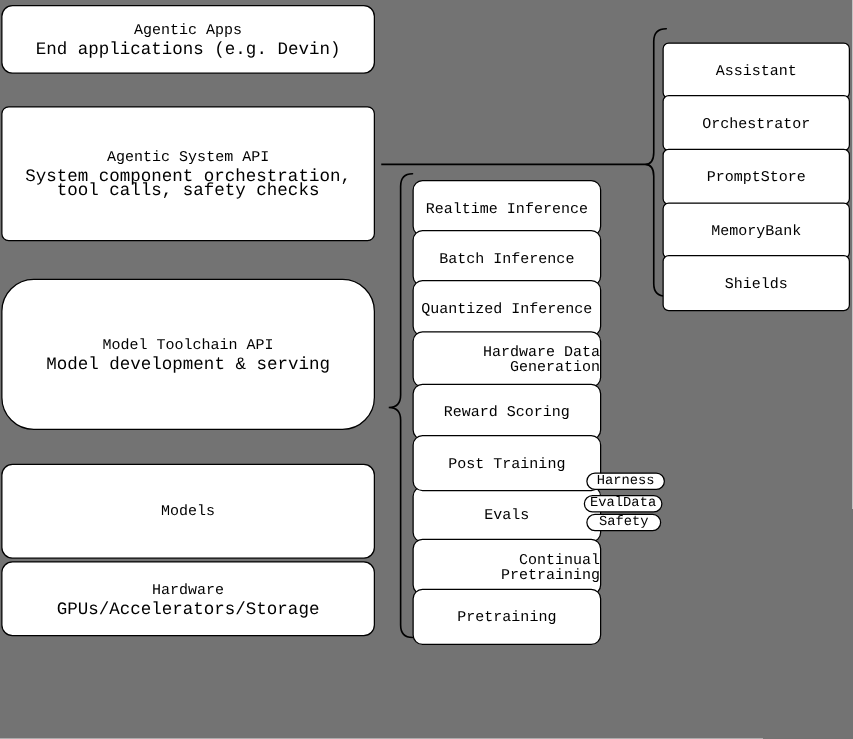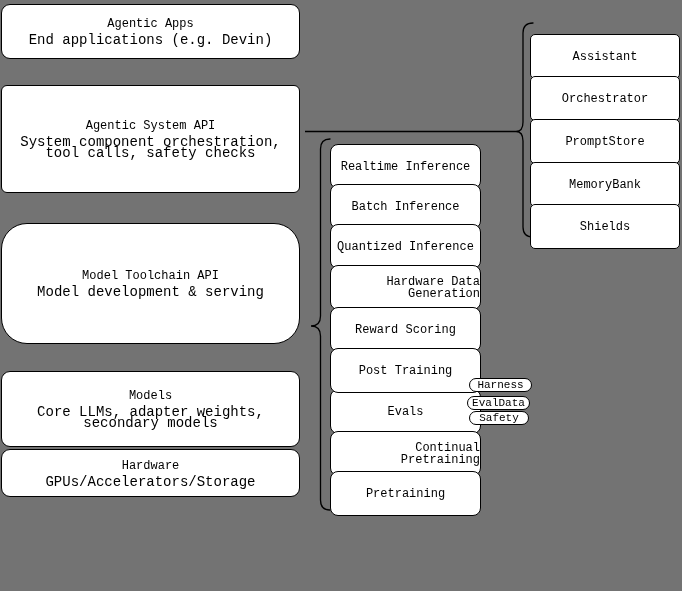--- a/index.html
+++ b/index.html
@@ -95,24 +95,23 @@
     <div class="subtitle">System component orchestration, tool calls, safety checks</div>
   </div>
 
   <div class="node" style="top:223px;height:121px;border-radius:26px">
     <div class="title">Model Toolchain API</div>
     <div class="subtitle">Model development &amp; serving</div>
   </div>
 
   <div class="node" style="top:371px;height:76px;border-radius:9px">
     <div class="title">Models</div>
-    <div class="subtitle">Core LLMs, adapter weights, secondary models</div>
   </div>
 
-  <div class="node" style="top:449px;height:48px;border-radius:9px">
+  <div class="node" style="top:449px;height:60px;border-radius:9px">
     <div class="title">Hardware</div>
     <div class="subtitle">GPUs/Accelerators/Storage</div>
   </div>
 
 
   <div class="leaf" style="top:144px">
     <span>Realtime Inference</span>
   </div>
   <div class="leaf" style="top:184px">
     <span>Batch Inference</span>

